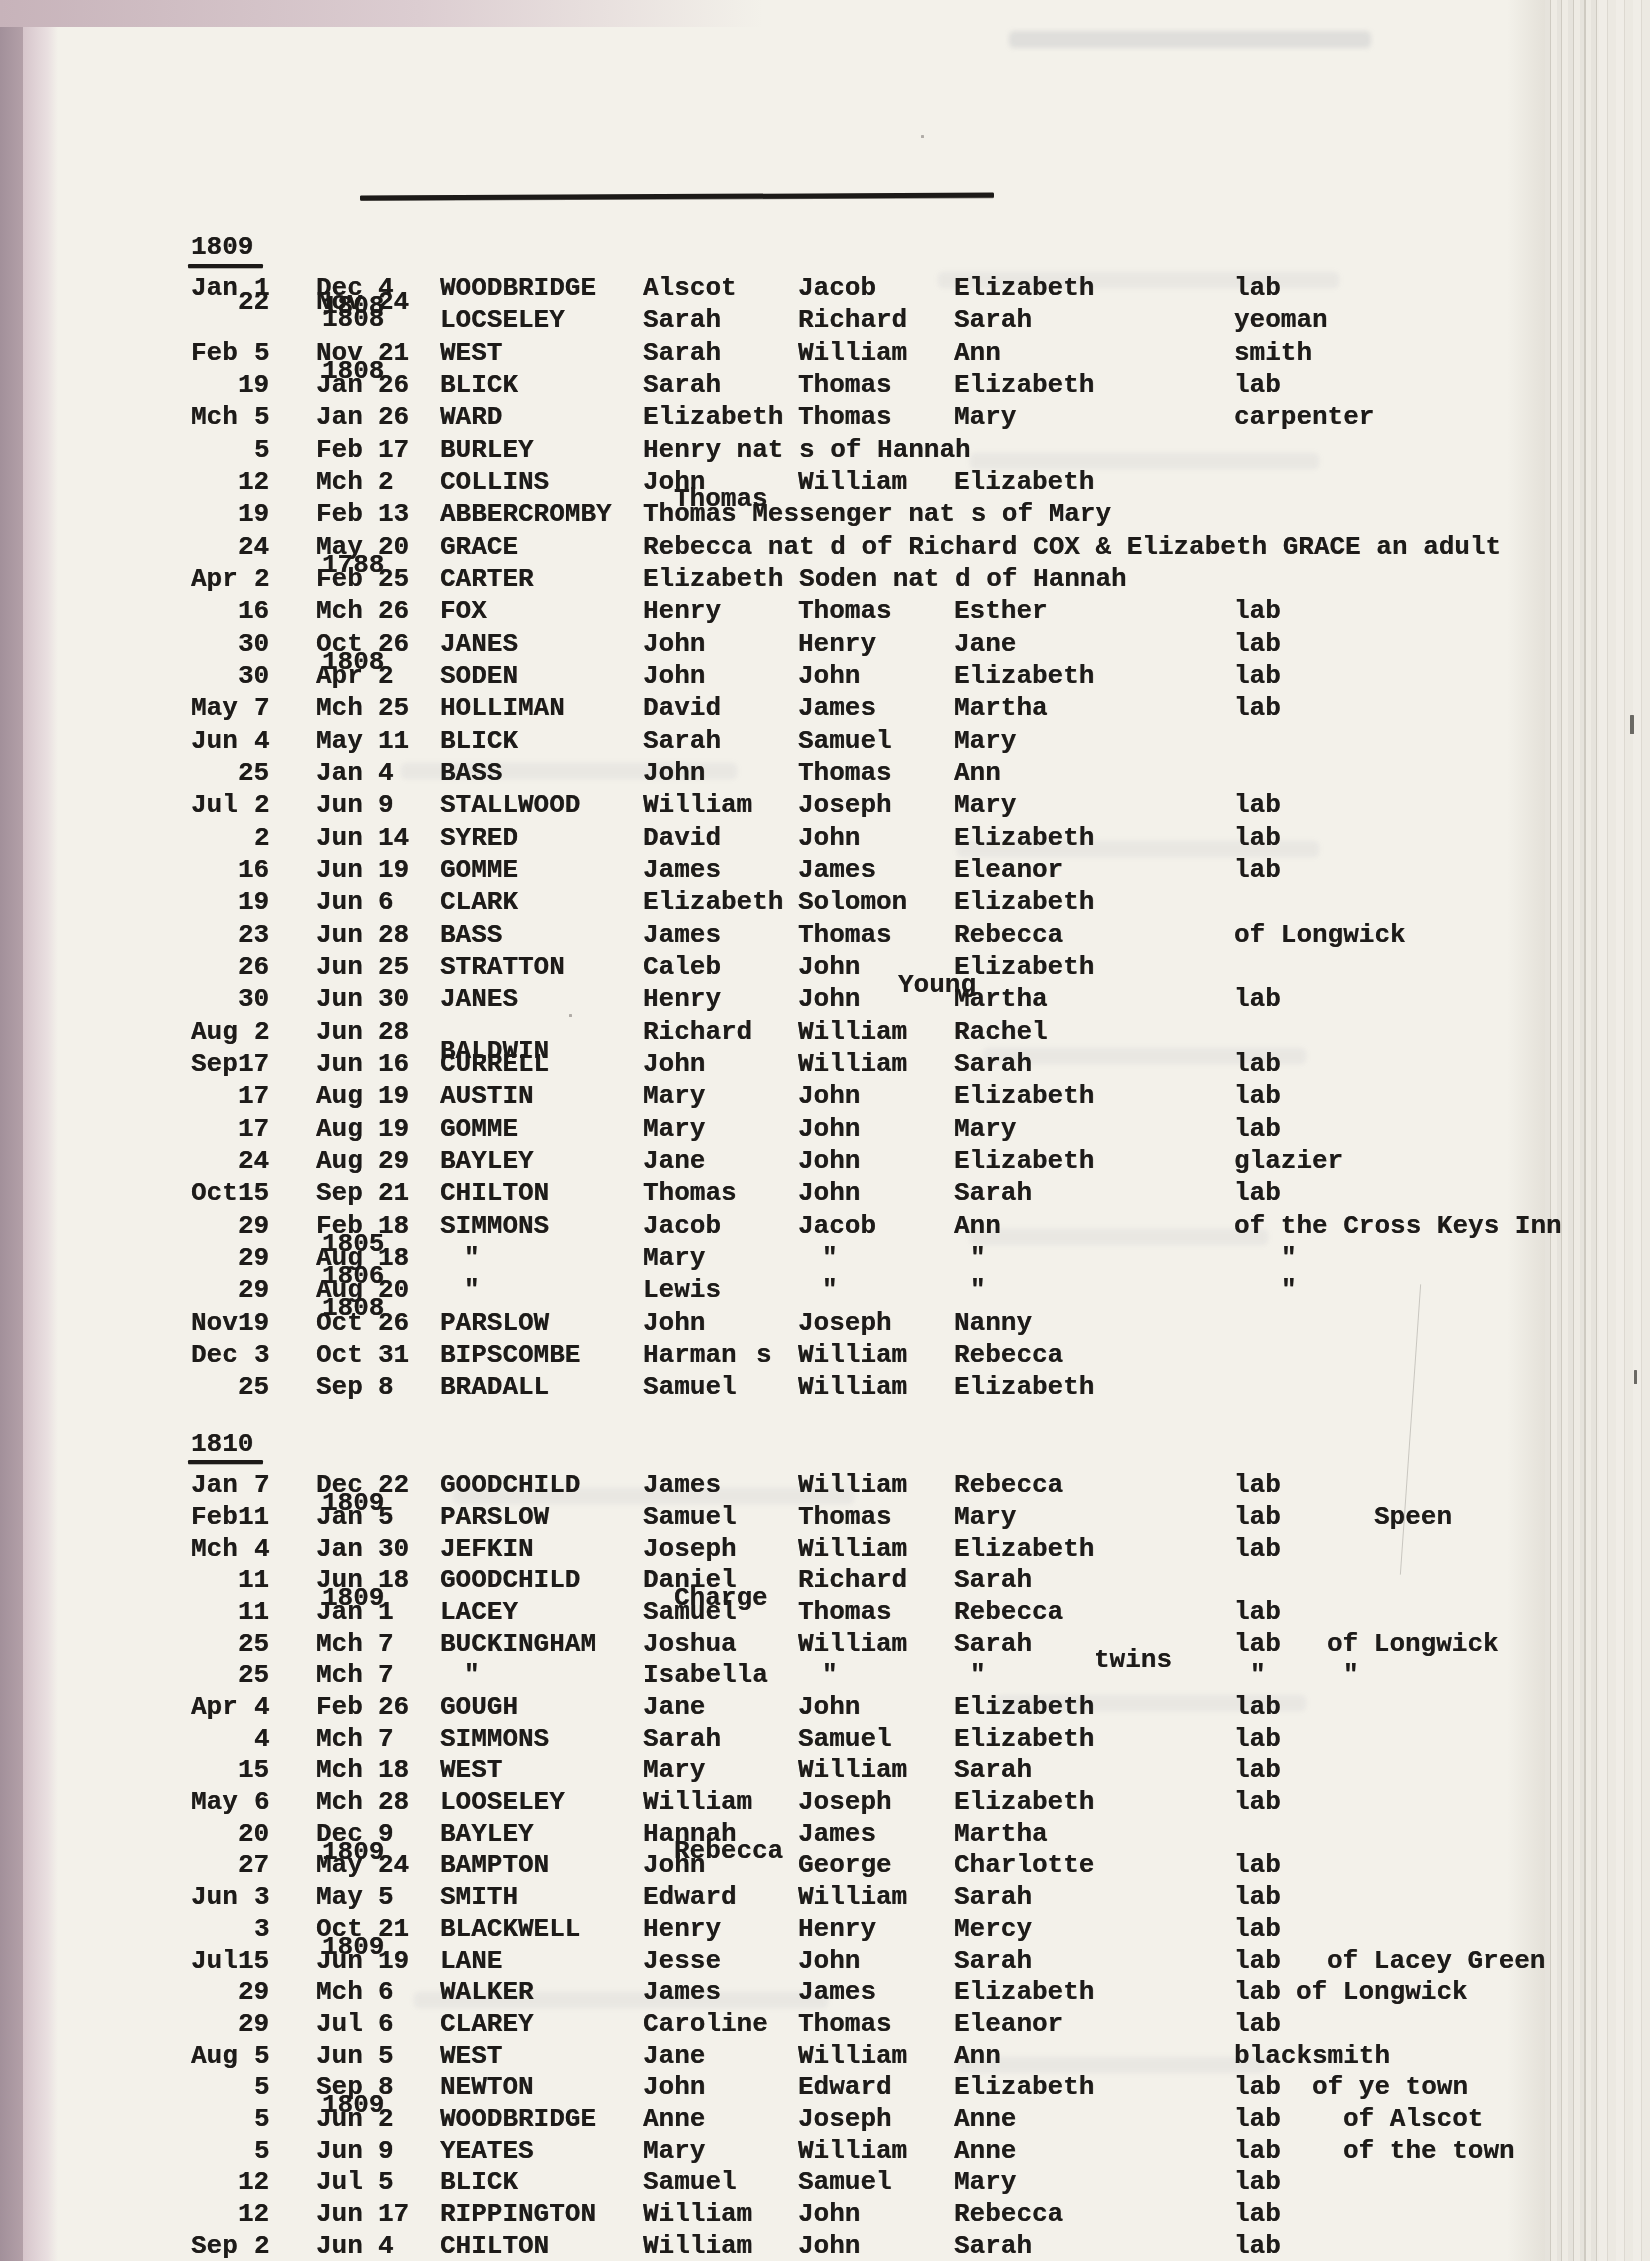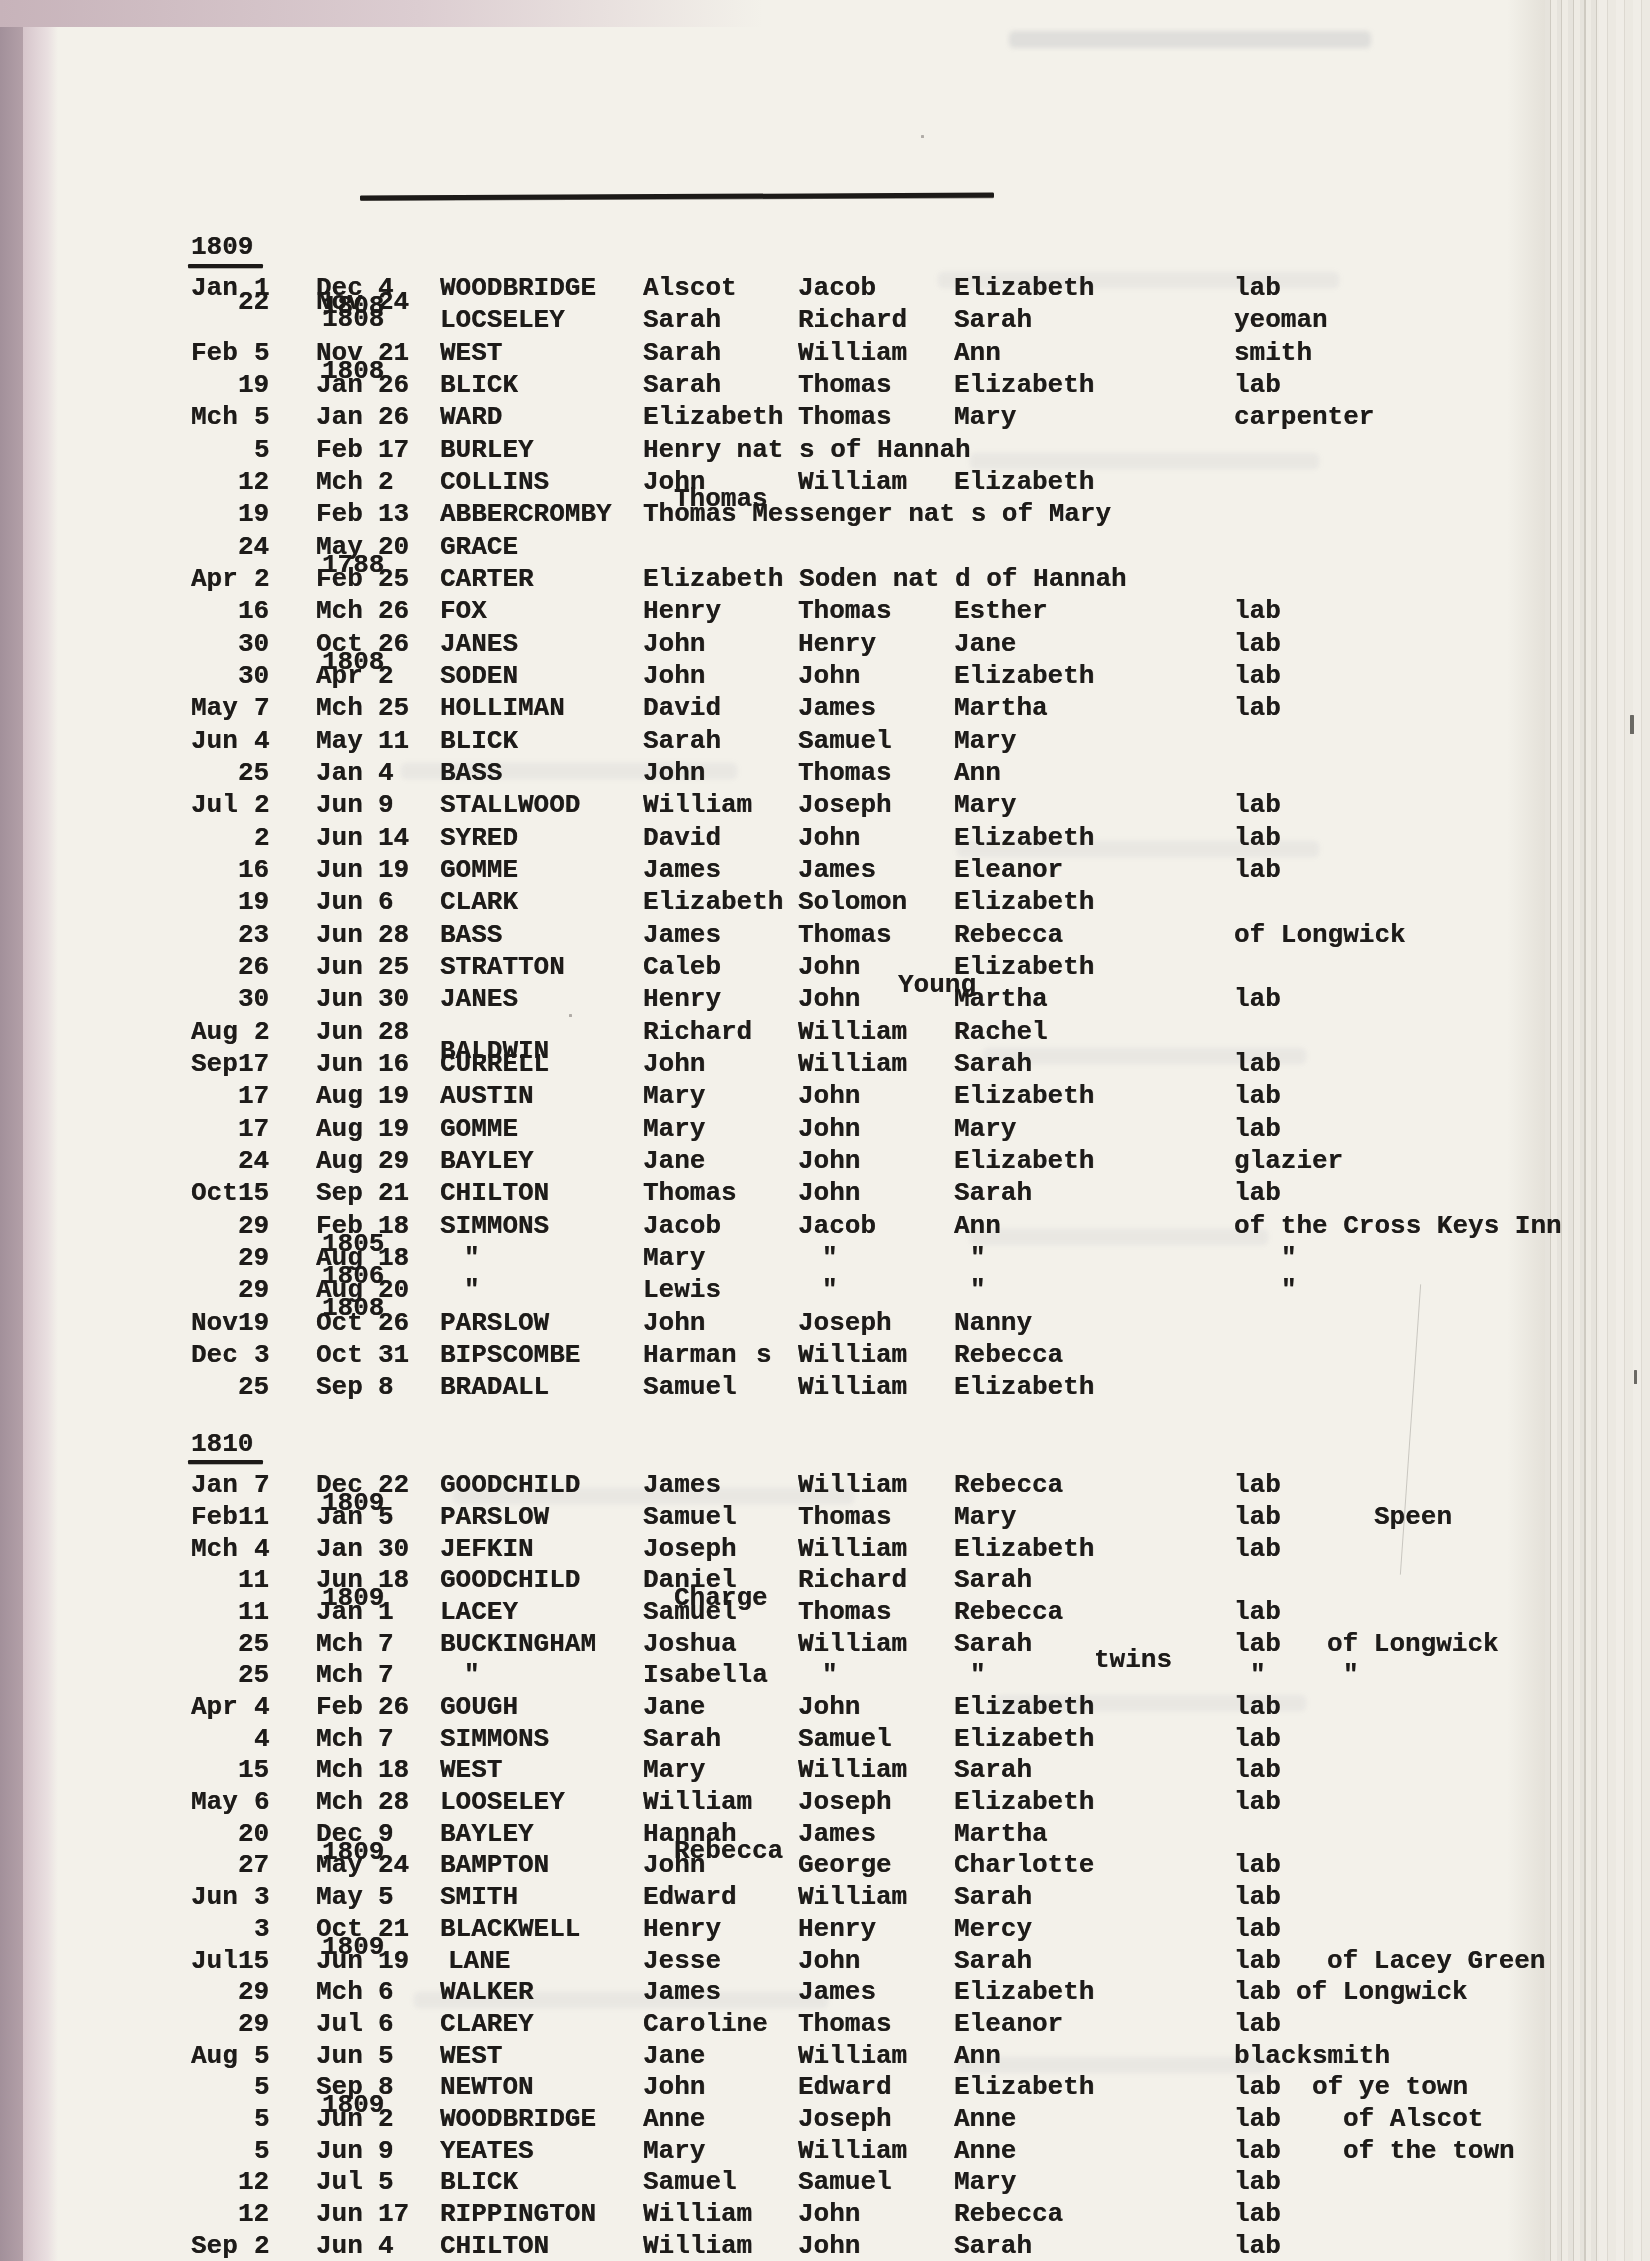--- a/index.html
+++ b/index.html
@@ -156,20 +156,21 @@
         <span class="cell" style="left: 378px; top: 0px;">13</span>
         <span class="cell" style="left: 440px; top: 0px;">ABBERCROMBY</span>
         <span class="cell" style="left: 643px; top: 0px;">Thomas Messenger nat s of Mary</span>
       </div>
       <div class="row" style="top: 534px;">
         <span class="cell" style="left: 238px; top: 0px;">24</span>
         <span class="cell" style="left: 316px; top: 0px;">May</span>
         <span class="cell" style="left: 378px; top: 0px;">20</span>
         <span class="cell" style="left: 322px; top: 17.5px;">1788</span>
         <span class="cell" style="left: 440px; top: 0px;">GRACE</span>
+        <span class="cell" style="left: 643px; top: 0px;">Rebecca nat d of Richard COX &amp; Elizabeth GRACE an adult</span>
       </div>
       <div class="row" style="top: 566px;">
         <span class="cell" style="left: 191px; top: 0px;">Apr</span>
         <span class="cell" style="left: 254px; top: 0px;">2</span>
         <span class="cell" style="left: 316px; top: 0px;">Feb</span>
         <span class="cell" style="left: 378px; top: 0px;">25</span>
         <span class="cell" style="left: 440px; top: 0px;">CARTER</span>
         <span class="cell" style="left: 643px; top: 0px;">Elizabeth Soden nat d of Hannah</span>
       </div>
       <div class="row" style="top: 598px;">
@@ -592,21 +593,21 @@
         <span class="cell" style="left: 643px; top: 0px;">Henry</span>
         <span class="cell" style="left: 798px; top: 0px;">Henry</span>
         <span class="cell" style="left: 954px; top: 0px;">Mercy</span>
         <span class="cell" style="left: 1234px; top: 0px;">lab</span>
       </div>
       <div class="row" style="top: 1948px;">
         <span class="cell" style="left: 191px; top: 0px;">Jul</span>
         <span class="cell" style="left: 238px; top: 0px;">15</span>
         <span class="cell" style="left: 316px; top: 0px;">Jun</span>
         <span class="cell" style="left: 378px; top: 0px;">19</span>
-        <span class="cell" style="left: 440px; top: 0px; margin-left: 8px;">LANE</span>
+        <span class="cell" style="left: 440px; top: 0px;">LANE</span>
         <span class="cell" style="left: 643px; top: 0px;">Jesse</span>
         <span class="cell" style="left: 798px; top: 0px;">John</span>
         <span class="cell" style="left: 954px; top: 0px;">Sarah</span>
         <span class="cell" style="left: 1234px; top: 0px;">lab</span>
         <span class="cell" style="left: 1327px; top: 0px;">of Lacey Green</span>
       </div>
       <div class="row" style="top: 1979px;">
         <span class="cell" style="left: 238px; top: 0px;">29</span>
         <span class="cell" style="left: 316px; top: 0px;">Mch</span>
         <span class="cell" style="left: 378px; top: 0px;">6</span>

